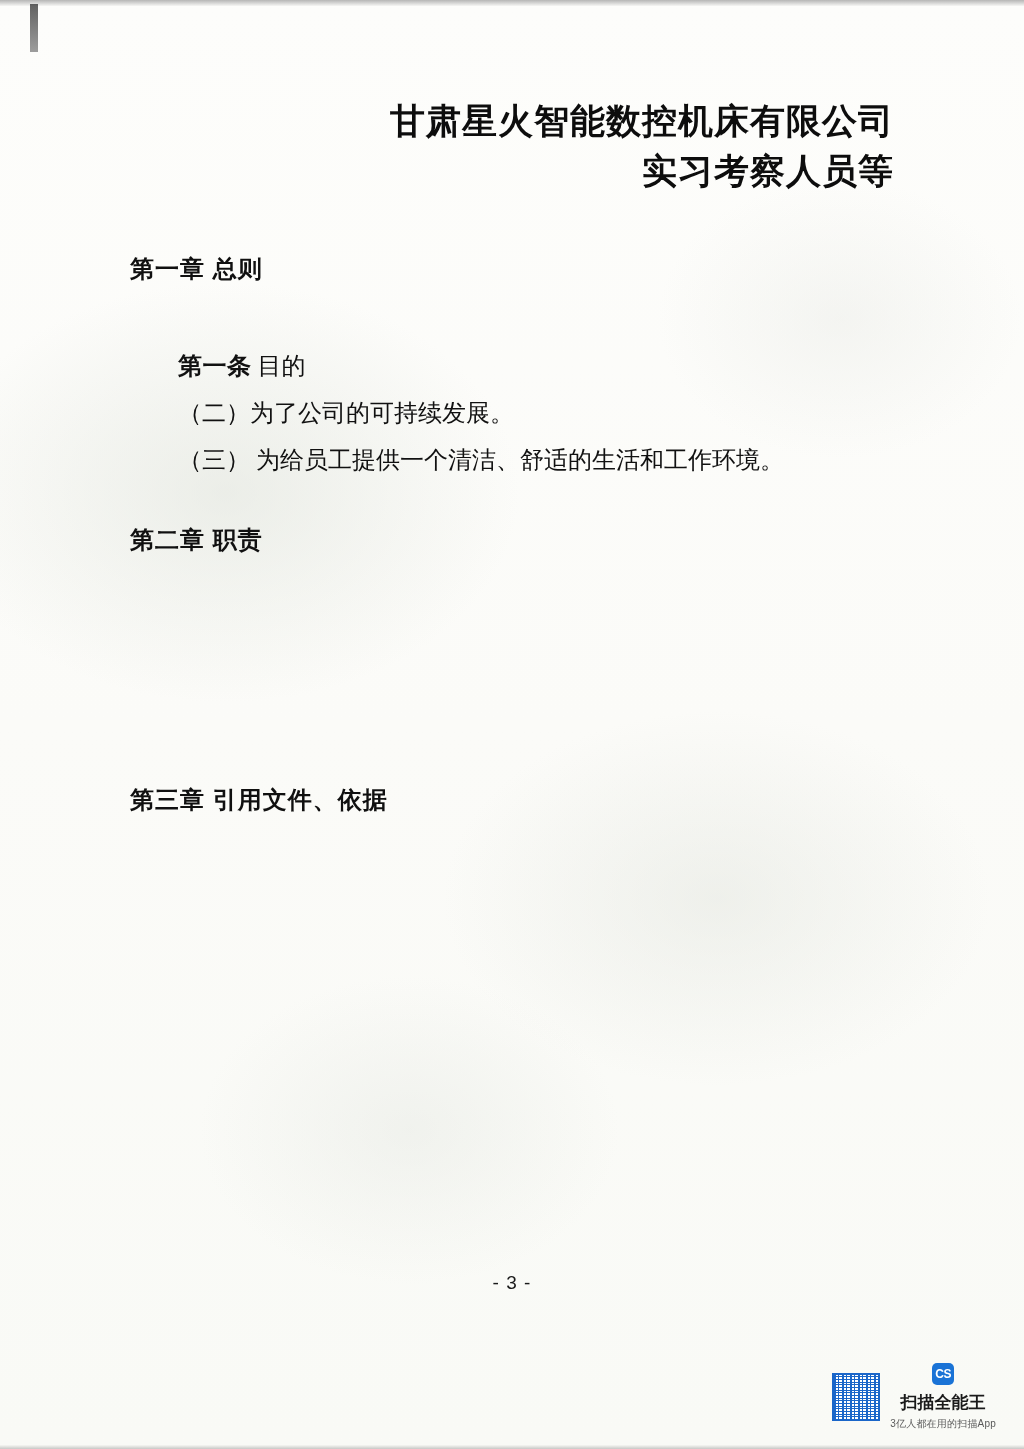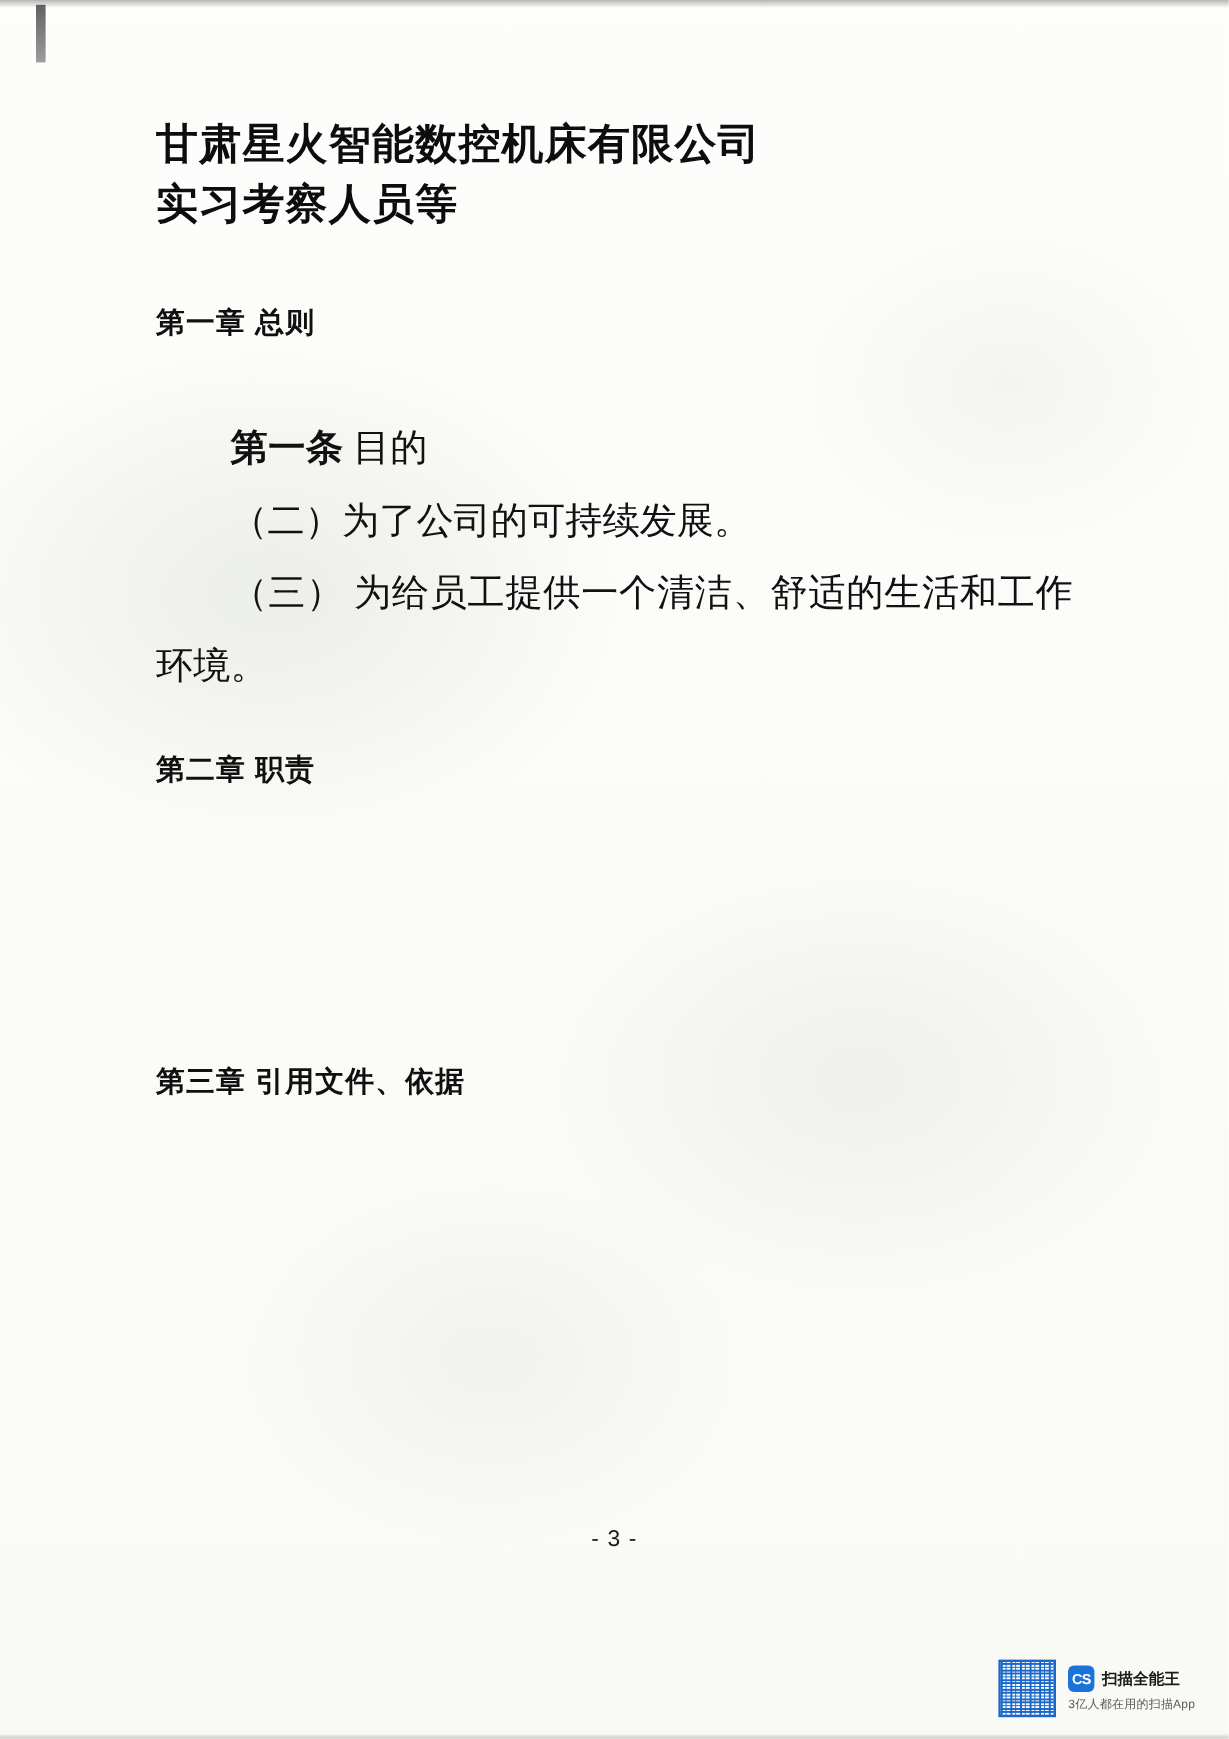--- a/index.html
+++ b/index.html
@@ -48,42 +48,42 @@
     opacity: .45;
   }
 
   .content {
     position: absolute;
     left: 0; right: 0; top: 0;
     padding: 0 130px;
   }
 
   .doc-title {
-    text-align: left;
+    text-align: right;
     font-family: "Liberation Sans", "DejaVu Sans", sans-serif;
     font-weight: 700;
     font-size: 35px;
     letter-spacing: 1px;
     line-height: 1.42;
     color: #0d0d0d;
     margin-top: 96px;
   }
   .doc-title .line2 { display: block; }
 
   .chapter {
     text-align: left;
     font-family: "Liberation Sans", "DejaVu Sans", sans-serif;
     font-weight: 700;
     font-size: 24px;
     color: #101010;
     letter-spacing: 1px;
   }
 
   .para {
-    font-size: 31px;
+    font-size: 24px;
     line-height: 1.95;
     text-align: justify;
     text-justify: inter-ideograph;
     color: #111111;
     margin: 0;
   }
   .indent { text-indent: 2em; }
 
   .clause-label {
     font-weight: 700;
@@ -119,32 +119,32 @@
     height: 48px;
     background-color: #fff;
     background-image:
       linear-gradient(90deg, #1a66c9 25%, transparent 25%, transparent 50%, #1a66c9 50%, #1a66c9 62%, transparent 62%),
       linear-gradient(0deg, #1a66c9 18%, transparent 18%, transparent 42%, #1a66c9 42%, #1a66c9 55%, transparent 55%, transparent 74%, #1a66c9 74%, #1a66c9 86%, transparent 86%);
     background-size: 8px 8px, 8px 8px;
     border: 2px solid #1a66c9;
     box-sizing: border-box;
   }
   .wm-text { display: flex; flex-direction: column; gap: 3px; }
-  .wm-main { display: flex; align-items: center; gap: 6px; }
+  .wm-main { display: flex; align-items: center; gap: 6px; flex-direction: column; }
   .cs-badge {
     width: 22px; height: 22px; border-radius: 5px;
     background: #1a73d6; color: #fff;
     font-family: "Liberation Sans", "DejaVu Sans", sans-serif;
     font-size: 12px; font-weight: 700;
     display: flex; align-items: center; justify-content: center;
     letter-spacing: -.5px;
   }
   .wm-title {
     font-family: "Liberation Sans", "DejaVu Sans", sans-serif;
-    font-size: 13px; font-weight: 700; color: #1a1a1a;
+    font-size: 17px; font-weight: 700; color: #1a1a1a;
   }
   .wm-sub {
     font-family: "Liberation Sans", "DejaVu Sans", sans-serif;
     font-size: 10px; color: #5a5a5a; letter-spacing: .2px;
   }
 </style>
 </head>
 <body>
 
 <div class="page">

